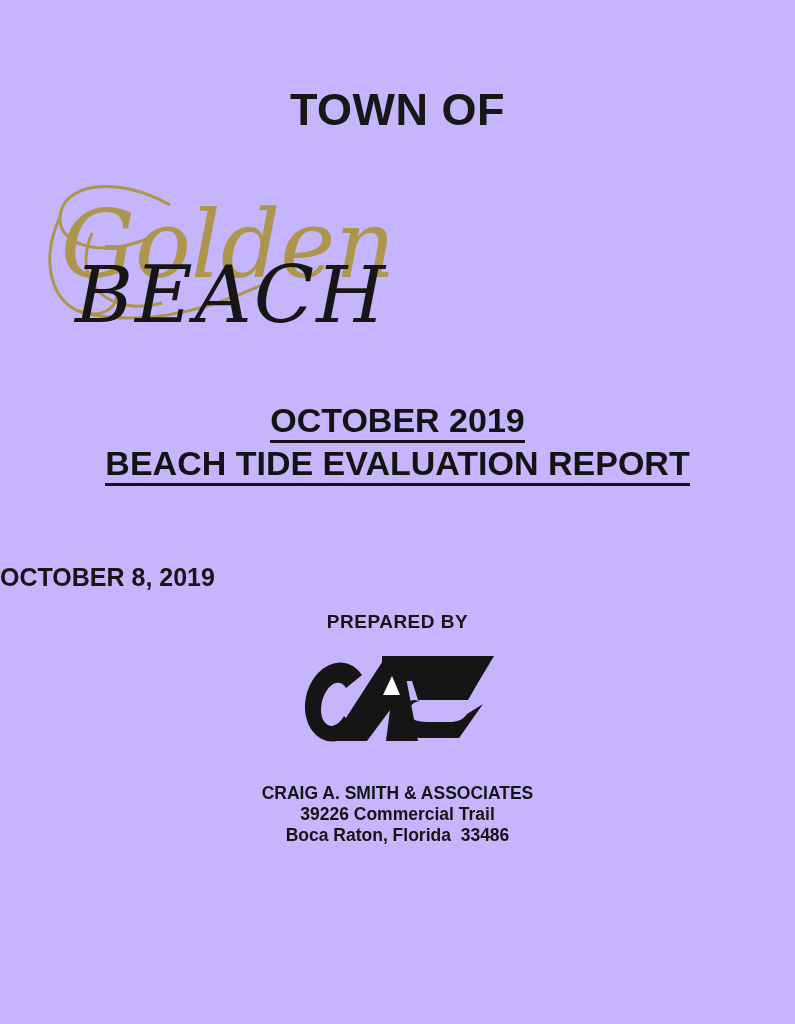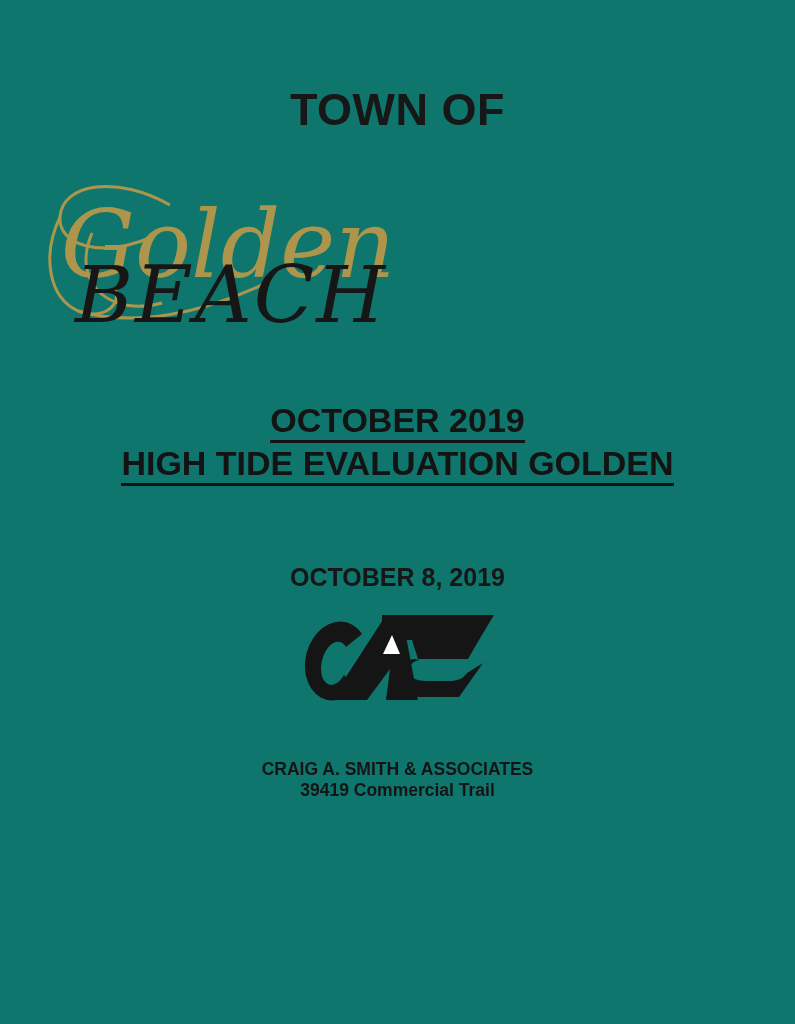--- a/index.html
+++ b/index.html
@@ -1,21 +1,21 @@
 <!DOCTYPE html>
 <html><head>
 <meta charset="utf-8">
 <style>
   html, body { margin: 0; padding: 0; background: #e8e8e8; }
   .page {
     position: relative;
     width: 795px;
     height: 1024px;
     margin: 0 auto;
-    background: #0f766e;
+    background: #c4b5fd;
     overflow: hidden;
     font-family: "Liberation Sans", sans-serif;
     color: #1a1a1a;
   }
   .title-block {
     padding-top: 82px;
     text-align: center;
   }
   .title-line {
     font-size: 45px;
@@ -46,39 +46,38 @@
     font-weight: bold;
     line-height: 43px;
     color: #131313;
   }
   .report-heading .h-line span {
     border-bottom: 3px solid #131313;
     padding-bottom: 1px;
   }
   .date-line {
     margin-top: 78px;
-    text-align: center;
     font-size: 25px;
     font-weight: bold;
     color: #161616;
   }
   .prepared-line {
     margin-top: 19px;
     text-align: center;
     font-size: 19px;
     font-weight: bold;
     letter-spacing: 0.5px;
     color: #161616;
   }
   .cas-wrap {
     margin-top: 15px;
     text-align: center;
   }
   .address-block {
-    margin-top: 48px;
+    margin-top: 31px;
     text-align: center;
     font-size: 17.5px;
     font-weight: bold;
     line-height: 21px;
     color: #141414;
   }
 </style>
 </head>
 <body>
 
@@ -97,41 +96,43 @@
         <path d="M 78,136 C 132,152 202,140 270,106"></path>
         <path d="M 92,58 C 70,110 112,142 162,128"></path>
       </g>
       <text class="gb-script" x="228" y="102" text-anchor="middle" font-size="93" fill="#ad964b">Golden</text>
       <text class="gb-serif" x="231" y="147" text-anchor="middle" font-size="79" letter-spacing="2" fill="#161616">BEACH</text>
     </svg>
   </div>
 
   <div class="report-heading">
     <div class="h-line"><span>OCTOBER 2019</span></div>
-    <div class="h-line"><span>HIGH TIDE EVALUATION GOLDEN</span></div>
+    <div class="h-line"><span>BEACH TIDE EVALUATION REPORT</span></div>
   </div>
 
   <div class="date-line">OCTOBER 8, 2019</div>
 
+  <div class="prepared-line">PREPARED BY</div>
 
   <div class="cas-wrap">
     <svg width="200" height="100" viewBox="0 0 200 100">
       <g fill="#151515">
 
         <path d="M 64,27 A 31,40 14 1 0 58,82 L 46,68 A 13,22 14 1 1 48,40 Z"></path>
 
         <path d="M 88,8 L 104,8 L 120,93 L 88,93 L 92,62 L 69,93 L 33,93 Z"></path>
 
         <path d="M 84,8 L 196,8 L 181,33 L 84,33 Z"></path>
         <path d="M 114,33 L 181,33 L 170,52 L 120,52 Z"></path>
         <path d="M 116,52 C 102,54 95,61 95,70 C 95,81 107,90 125,90 L 161,90 L 185,56 L 169,66 C 165,72 159,74 151,74 L 129,74 C 117,74 111,70 111,64 C 111,58 115,54 122,53 Z"></path>
       </g>
 
       <path d="M 94,28 L 85,47 L 102,47 Z" fill="#ffffff"></path>
     </svg>
   </div>
 
   <div class="address-block">
     <div>CRAIG A. SMITH &amp; ASSOCIATES</div>
-    <div>39419 Commercial Trail</div>
+    <div>39226 Commercial Trail</div>
+    <div>Boca Raton, Florida&nbsp; 33486</div>
   </div>
 
 </div>
 
 </body></html>

